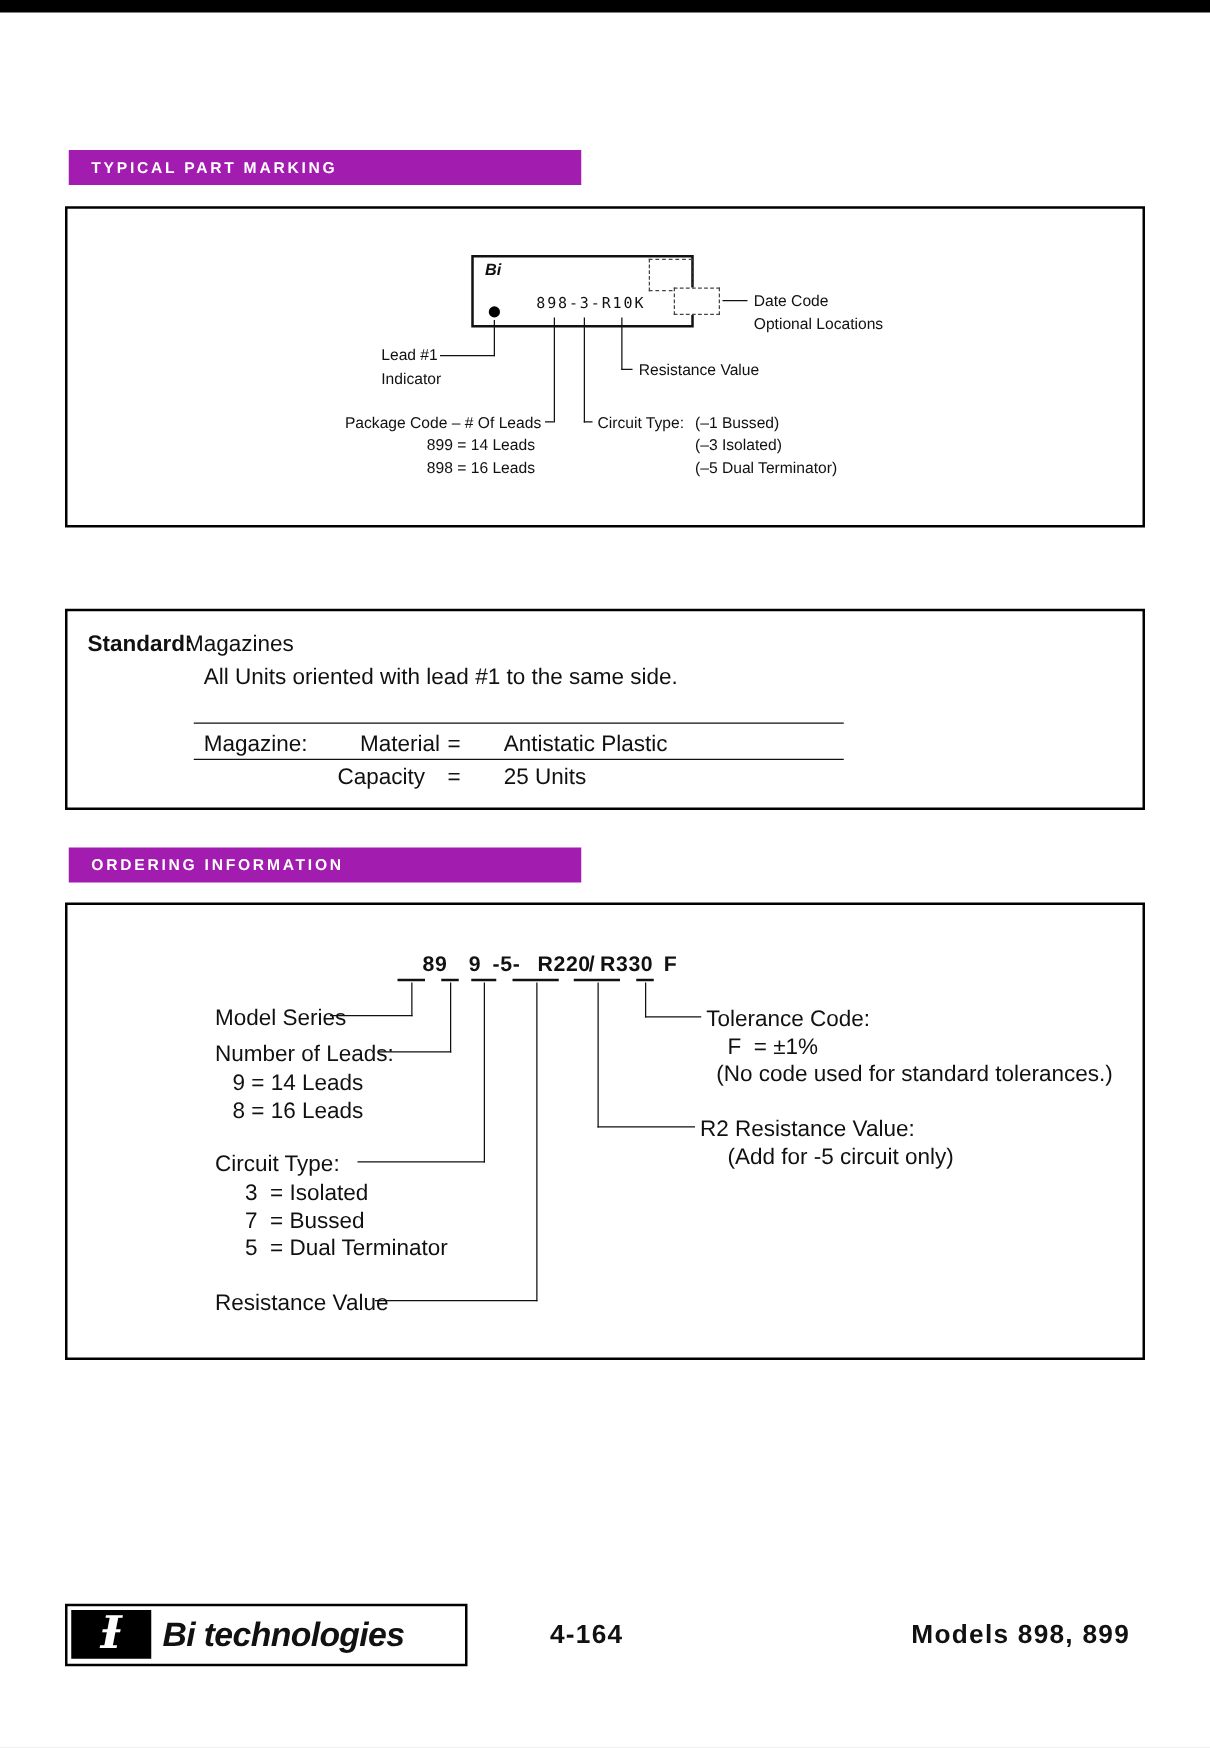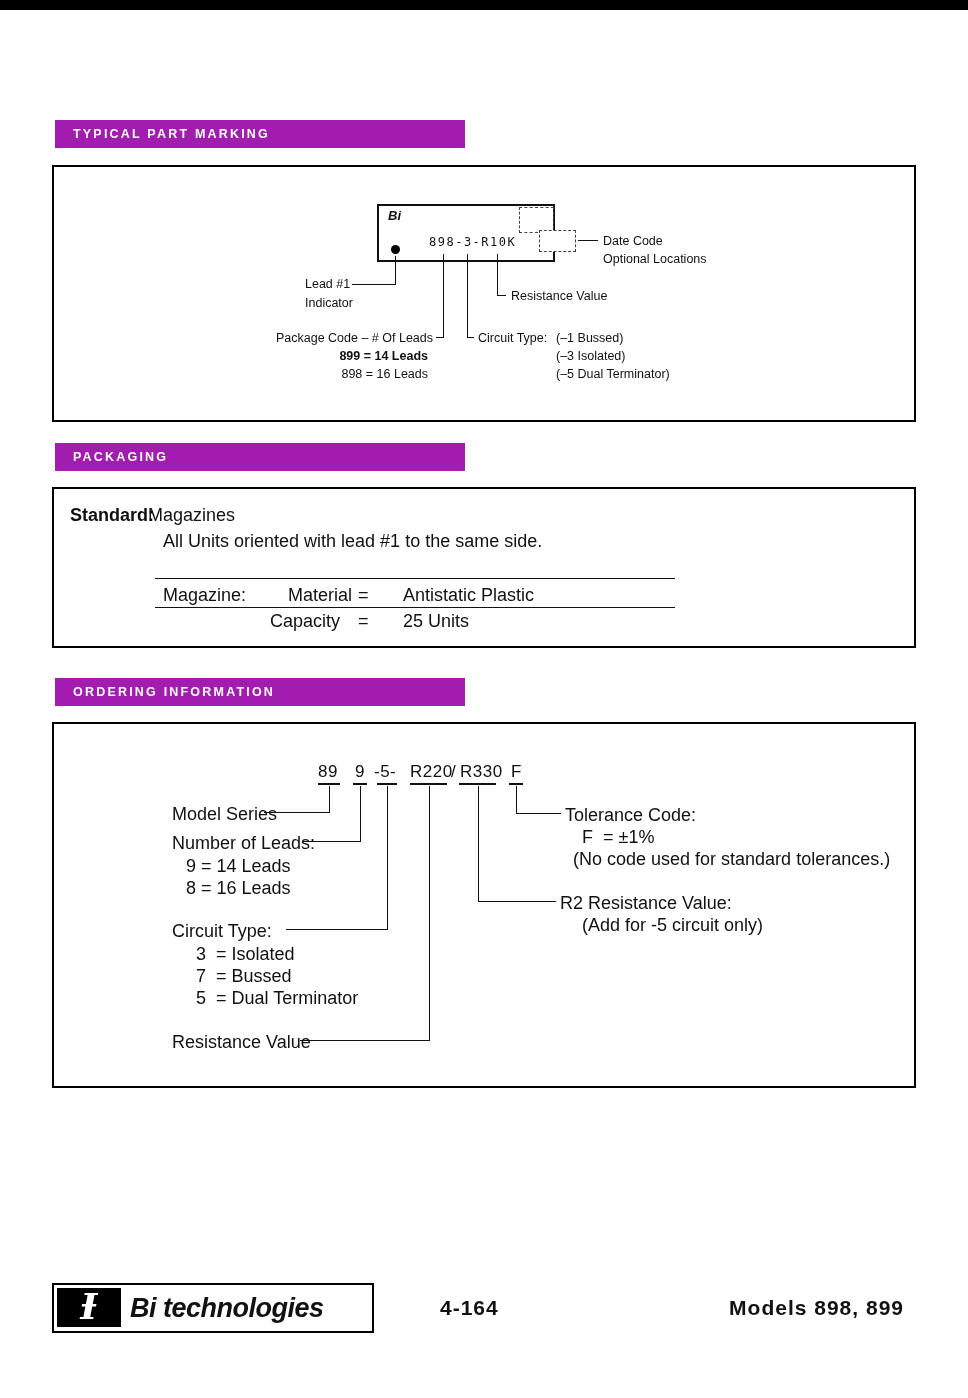--- a/index.html
+++ b/index.html
@@ -20,21 +20,21 @@
   .vline{background:#111;width:1px;}
   .thline{background:#111;height:2px;}
   .small{font-size:12.5px;line-height:1.15;}
   .body-t{font-size:18px;line-height:1.2;}
   .bold{font-weight:bold;}
   .chip{border:2px solid #111;background:#fff;box-sizing:border-box;}
   .chip-logo{font-weight:bold;font-style:italic;font-size:13px;}
   .partnum{font-family:"DejaVu Sans Mono", monospace;font-size:12px;letter-spacing:1.5px;}
   .dot{width:9px;height:9px;border-radius:50%;background:#000;}
   .dashbox{border:1.5px dashed #444;background:transparent;box-sizing:border-box;}
-  .pn-seg{font-weight:normal;font-size:17px;letter-spacing:0.5px;}
+  .pn-seg{font-weight:bold;font-size:17px;letter-spacing:0.5px;margin-left:20px;}
   .footer-brand{font-weight:bold;font-style:italic;font-size:27px;letter-spacing:-0.5px;}
   .footer-num{font-weight:bold;font-size:21px;letter-spacing:1px;}
   .logo-sq{background:#000;display:flex;align-items:center;justify-content:center;}
   .logo-glyph{color:#fff;font-family:"DejaVu Serif", serif;font-style:italic;font-weight:bold;font-size:36px;line-height:1;transform:translateY(-2px);}
 </style>
 </head>
 <body>
 
 <div class="page">
 
@@ -63,33 +63,30 @@
   <span class="abs small" style="left:305px;top:277px;">Lead #1</span>
   <span class="abs small" style="left:305px;top:296px;">Indicator</span>
 
   <div class="abs vline" style="left:497px;top:254px;height:42px;"></div>
   <div class="abs hline" style="left:497px;top:295px;width:9px;"></div>
   <span class="abs small" style="left:511px;top:289px;">Resistance Value</span>
 
   <div class="abs vline" style="left:443px;top:254px;height:84px;"></div>
   <div class="abs hline" style="left:436px;top:337px;width:7px;"></div>
   <span class="abs small" style="right:535px;top:331px;margin-left:32px;">Package Code – # Of Leads</span>
-  <span class="abs small" style="right:540px;top:349px;font-weight:bold;">899 = 14 Leads</span>
+  <span class="abs small" style="right:540px;top:349px;">899 = 14 Leads</span>
   <span class="abs small" style="right:540px;top:367px;">898 = 16 Leads</span>
 
   <div class="abs vline" style="left:467px;top:254px;height:84px;"></div>
   <div class="abs hline" style="left:467px;top:337px;width:7px;"></div>
   <span class="abs small" style="left:478px;top:331px;">Circuit Type:</span>
   <span class="abs small" style="left:556px;top:331px;">(–1 Bussed)</span>
   <span class="abs small" style="left:556px;top:349px;">(–3 Isolated)</span>
   <span class="abs small" style="left:556px;top:367px;">(–5 Dual Terminator)</span>
 
-  <div class="abs secbar" style="left:55px;top:443px;width:410px;">
-    <span>PACKAGING</span>
-  </div>
 
   <div class="abs box" style="left:52px;top:487px;width:864px;height:161px;"></div>
 
   <span class="abs body-t bold" style="left:70px;top:505px;">Standard:</span>
   <span class="abs body-t" style="left:148px;top:505px;">Magazines</span>
   <span class="abs body-t" style="left:163px;top:531px;">All Units oriented with lead #1 to the same side.</span>
 
   <div class="abs hline" style="left:155px;top:578px;width:520px;"></div>
   <span class="abs body-t" style="left:163px;top:585px;">Magazine:</span>
   <span class="abs body-t" style="left:270px;top:585px;margin-left:18px;">Material</span>

